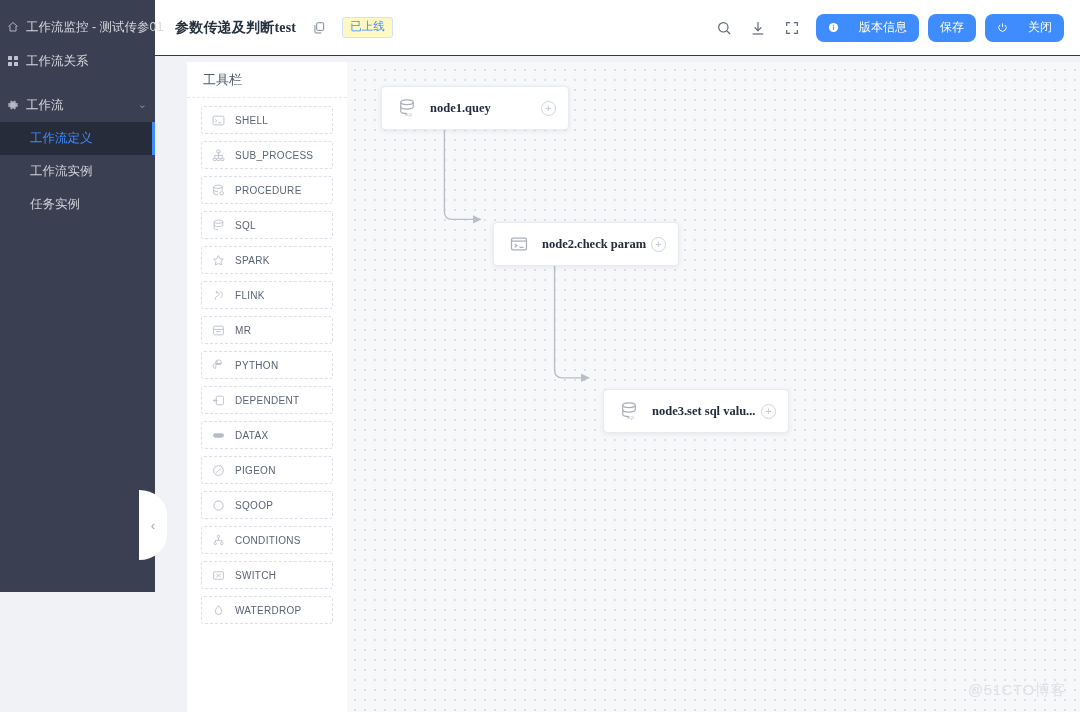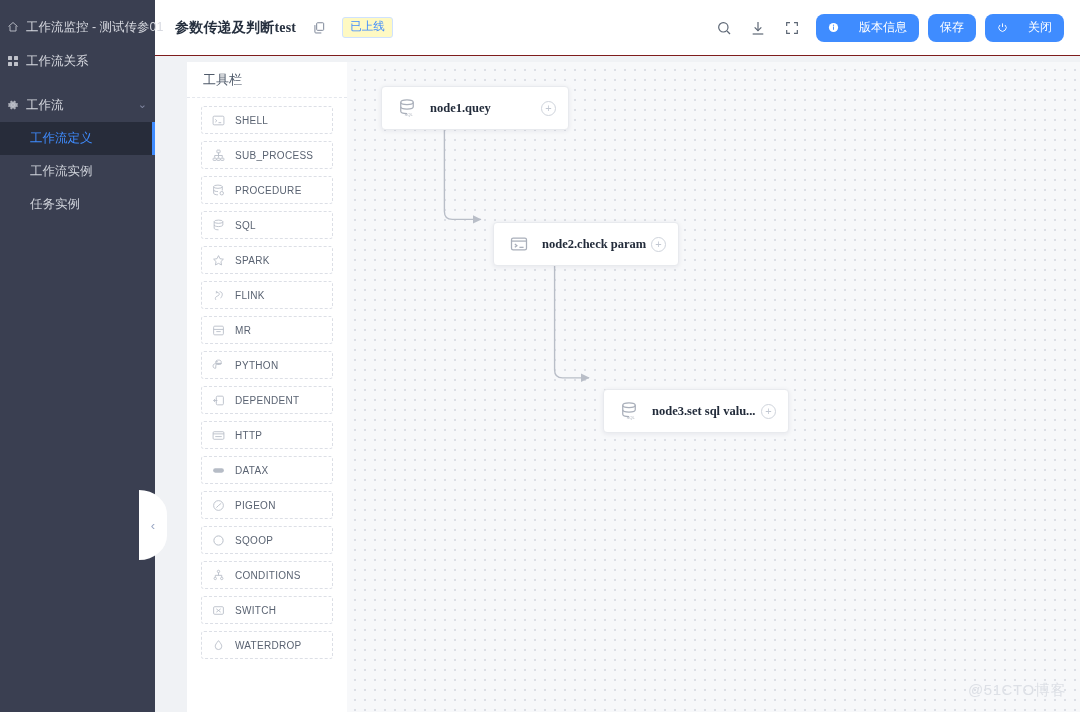--- a/index.html
+++ b/index.html
@@ -6,21 +6,21 @@
   html, body {
     width: 1080px; height: 712px;
     font-family: "Liberation Sans", "DejaVu Sans", sans-serif;
     background: #f0f2f5;
     overflow: hidden;
   }
   .app { position: relative; width: 1080px; height: 712px; display: flex; }
 
   
   .sidebar {
-    width: 155px; height: 712px;
+    width: 155px; height: 592px;
     background: #3a3f51;
     flex: none;
     position: relative;
     padding-top: 10px;
   }
   .nav-row {
     display: flex; align-items: center;
     height: 34px;
     padding: 0 8px 0 6px;
     color: #d7d9e0;
@@ -450,30 +450,20 @@
             <span class="t-ico">
               <svg viewBox="0 0 24 24" fill="none" stroke="currentColor" stroke-width="1.6">
                 <rect x="8" y="4" width="13" height="16" rx="2"></rect>
                   <path d="M3 12h7"></path>
                   <path d="M6 9l-3 3 3 3"></path>
               </svg>
             </span>
             <span>DEPENDENT</span>
           </div>
 
-          <div class="tool-item">
-            <span class="t-ico">
-              <svg viewBox="0 0 24 24" fill="none" stroke="currentColor" stroke-width="1.6">
-                <rect x="2" y="5" width="20" height="14" rx="2"></rect>
-                  <path d="M2 9h20"></path>
-                  <path d="M6 14h12"></path>
-              </svg>
-            </span>
-            <span>HTTP</span>
-          </div>
 
           <div class="tool-item">
             <span class="t-ico">
               <svg viewBox="0 0 24 24" fill="currentColor">
                 <rect x="2" y="8" width="20" height="8" rx="4"></rect>
               </svg>
             </span>
             <span>DATAX</span>
           </div>
 

